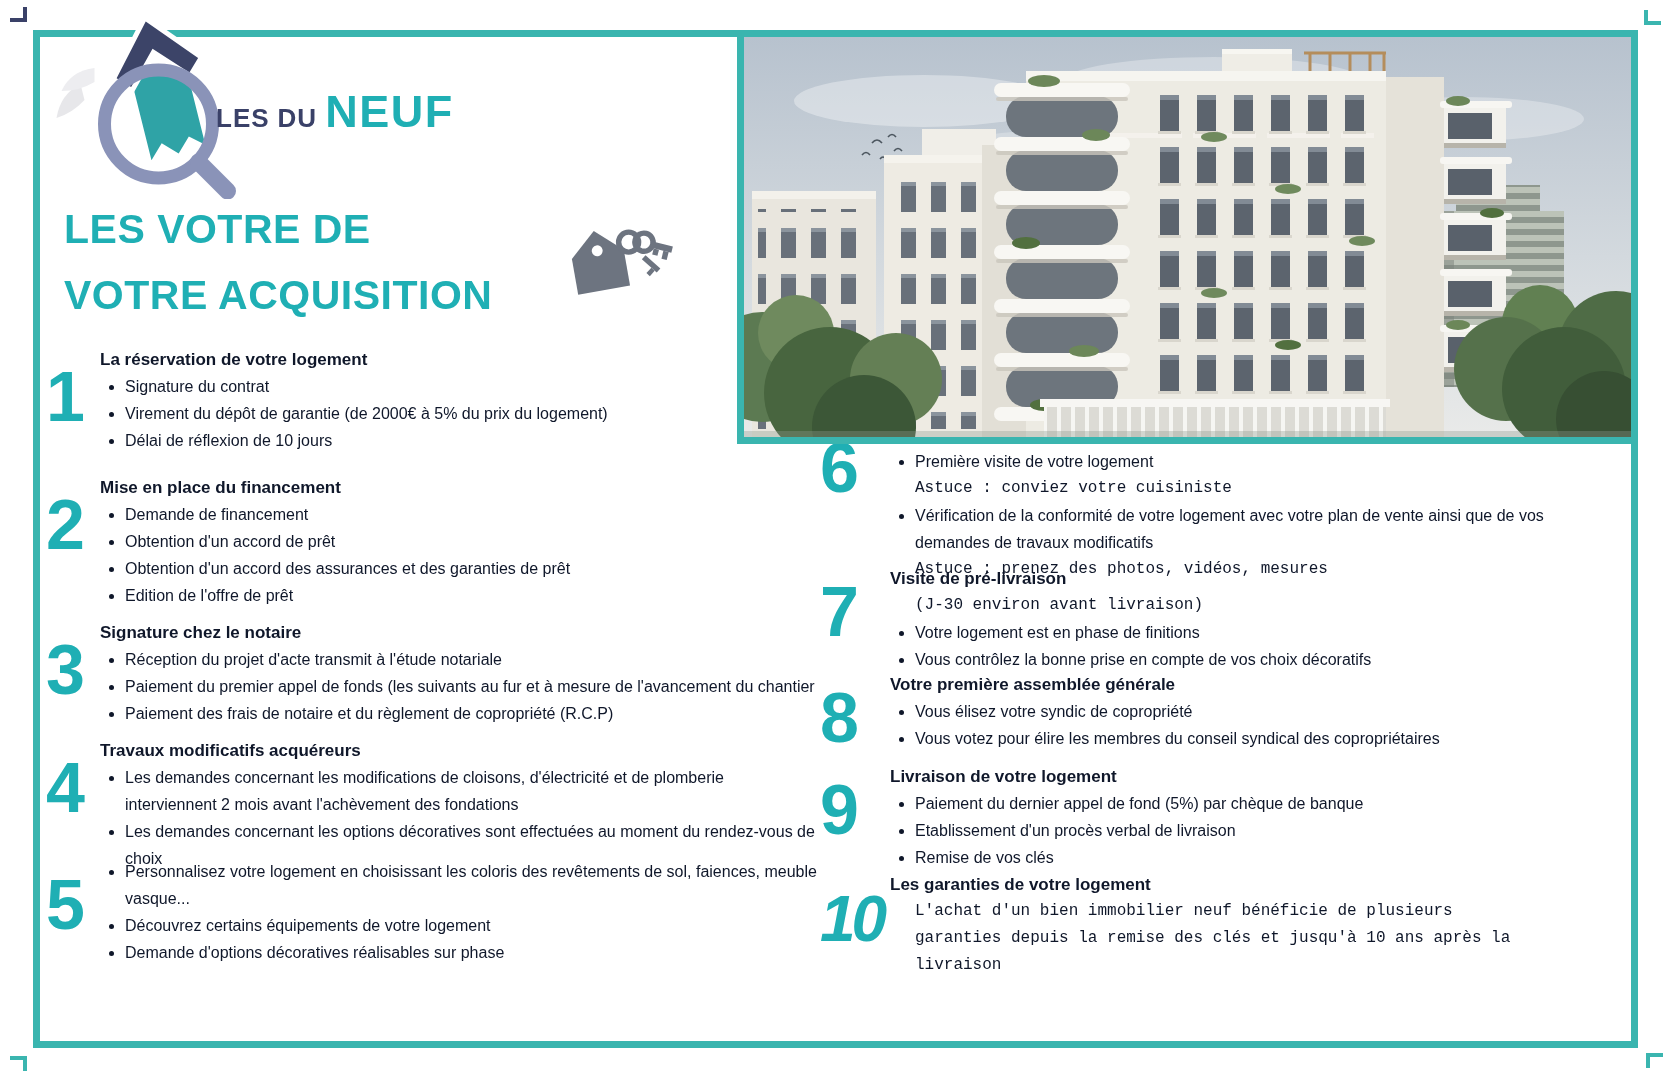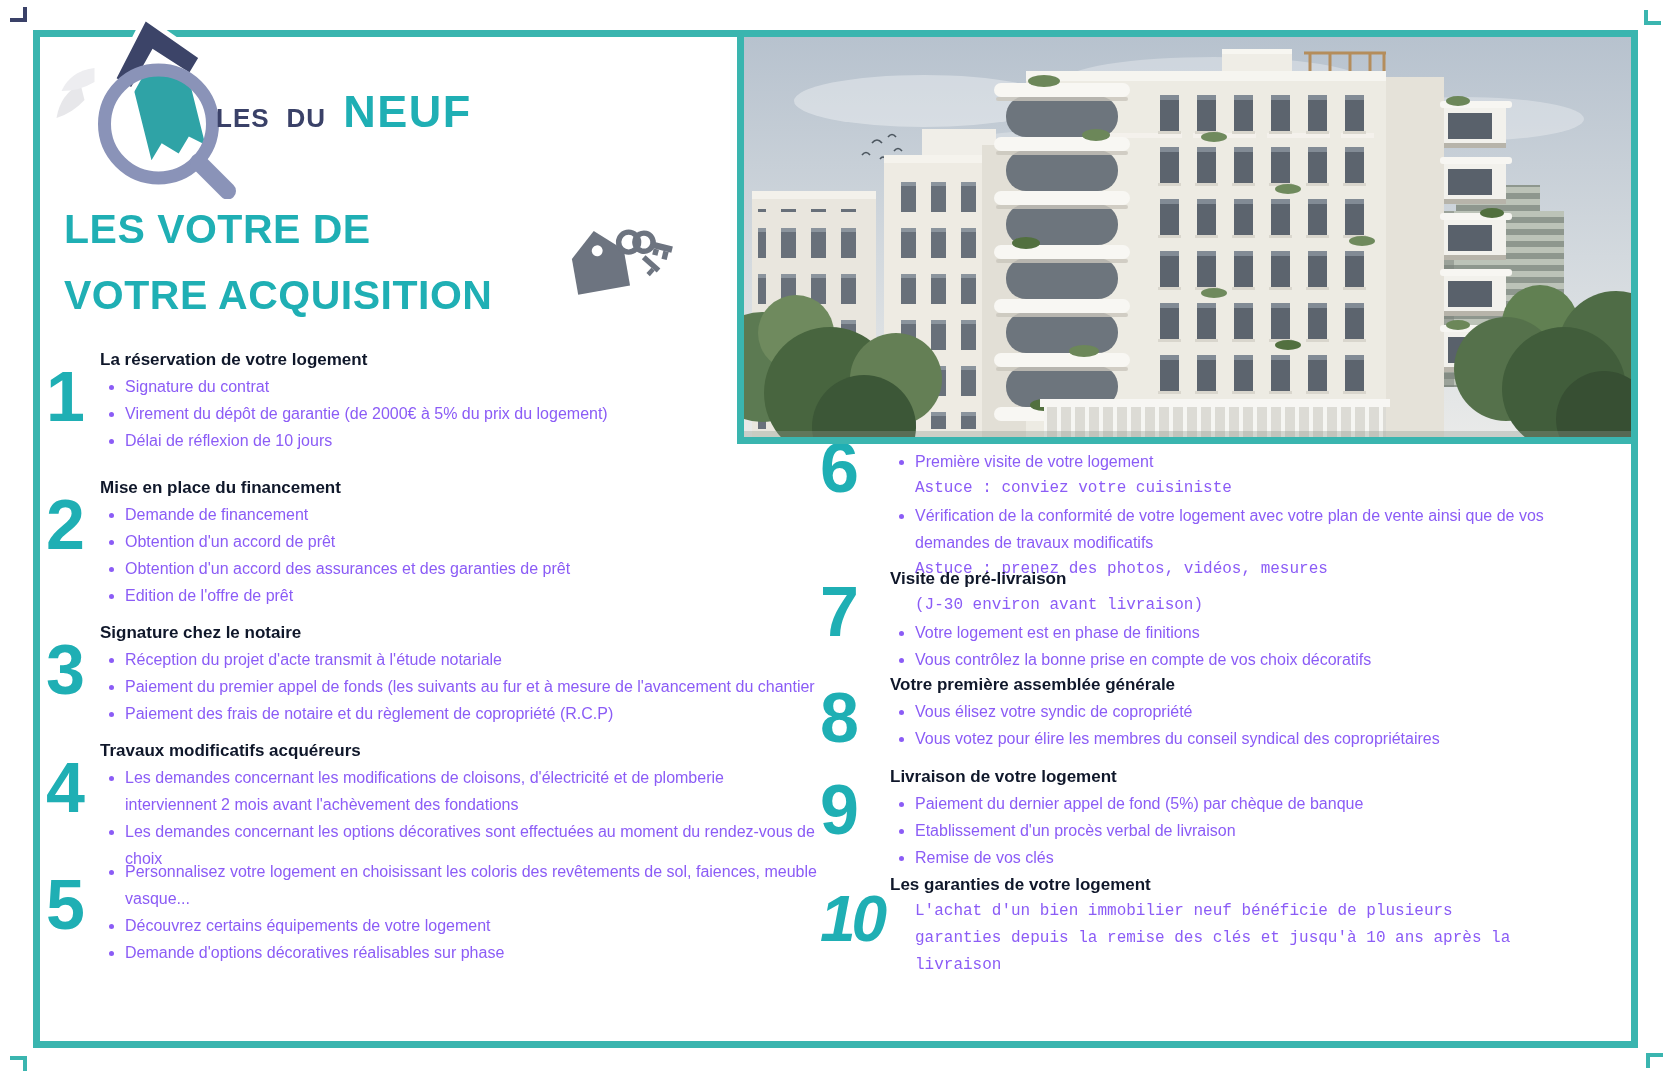--- a/index.html
+++ b/index.html
@@ -13,21 +13,21 @@
   
   .frame{position:absolute;left:33px;top:30px;width:1605px;height:1018px;border:7px solid var(--frame-teal);}
   .corner{position:absolute;width:17px;height:15px;}
   .corner.tl{left:10px;top:7px;border-right:4px solid var(--navy);border-bottom:4px solid var(--navy);}
   .corner.tr{left:1644px;top:10px;border-left:4px solid var(--frame-teal);border-bottom:4px solid var(--frame-teal);}
   .corner.bl{left:10px;top:1056px;border-top:4px solid var(--frame-teal);border-right:4px solid var(--frame-teal);}
   .corner.br{left:1646px;top:1053px;border-top:4px solid var(--frame-teal);border-left:4px solid var(--frame-teal);}
 
   
   .logo{position:absolute;left:48px;top:4px;width:215px;height:195px;z-index:5;}
-  .brand{position:absolute;left:216px;top:86px;display:flex;align-items:baseline;gap:17px;z-index:5;white-space:nowrap;}
+  .brand{position:absolute;left:216px;top:86px;display:flex;align-items:baseline;gap:8px;z-index:5;white-space:nowrap;}
   .brand .sm{font-size:26px;font-weight:700;color:var(--navy);letter-spacing:1px;}
   .brand .big{font-size:45px;font-weight:700;color:var(--accent-teal);letter-spacing:1.5px;}
 
   
   .headline{position:absolute;left:64px;top:196px;font-size:41px;font-weight:700;color:var(--accent-teal);line-height:66px;letter-spacing:.5px;z-index:4;}
 
   .keyicon{position:absolute;left:556px;top:214px;z-index:4;}
 
   
   .photo{position:absolute;left:737px;top:30px;width:901px;height:414px;border:7px solid var(--frame-teal);background:#ccd4dd;z-index:3;}
@@ -35,21 +35,21 @@
 
   
   .step{position:absolute;display:flex;z-index:2;}
   .step .num{flex:none;font-weight:700;color:var(--accent-teal);font-size:70px;line-height:.95;letter-spacing:-2px;margin-top:14px;}
   .sL{left:46px;width:772px;}
   .sL .num{width:54px;}
   .sR{left:820px;width:730px;}
   .sR .num{width:70px;margin-top:10px;}
   .sR .num.wide{font-size:64px;letter-spacing:-4px;margin-top:14px;font-style:italic;}
   .step h3{margin:0 0 3px 0;font-size:17px;font-weight:700;color:#0f172a;}
-  .step ul{margin:0;padding-left:25px;font-size:16px;line-height:27px;color:#8b5cf6;}
+  .step ul{margin:0;padding-left:25px;font-size:16px;line-height:27px;color:#0f172a;}
   .step li.n{list-style:none;font-family:Liberation Mono, monospace;}
   .p1{top:350px}.p2{top:478px}.p3{top:623px}.p4{top:741px}.p5{top:858px}
   .p6{top:425px}.p7{top:569px}.p8{top:675px}.p9{top:767px}.p10{top:875px}
 </style>
 </head>
 <body>
 
 <div class="page">
 
   <div class="corner tl"></div>

